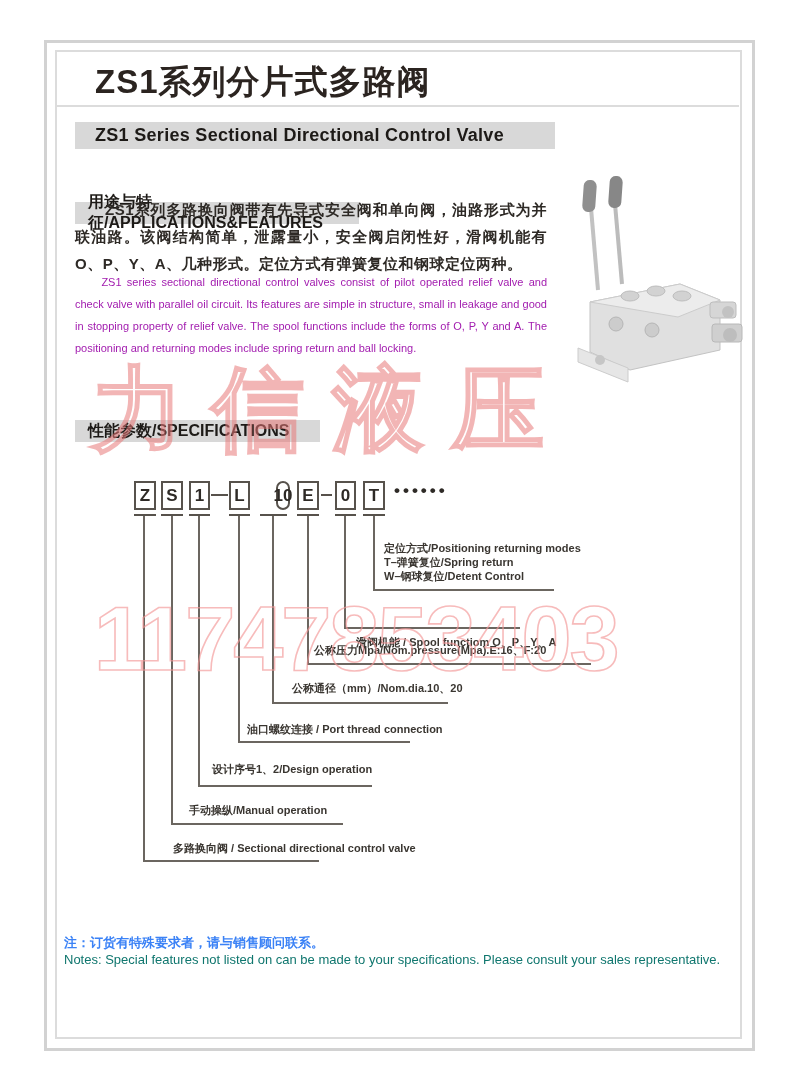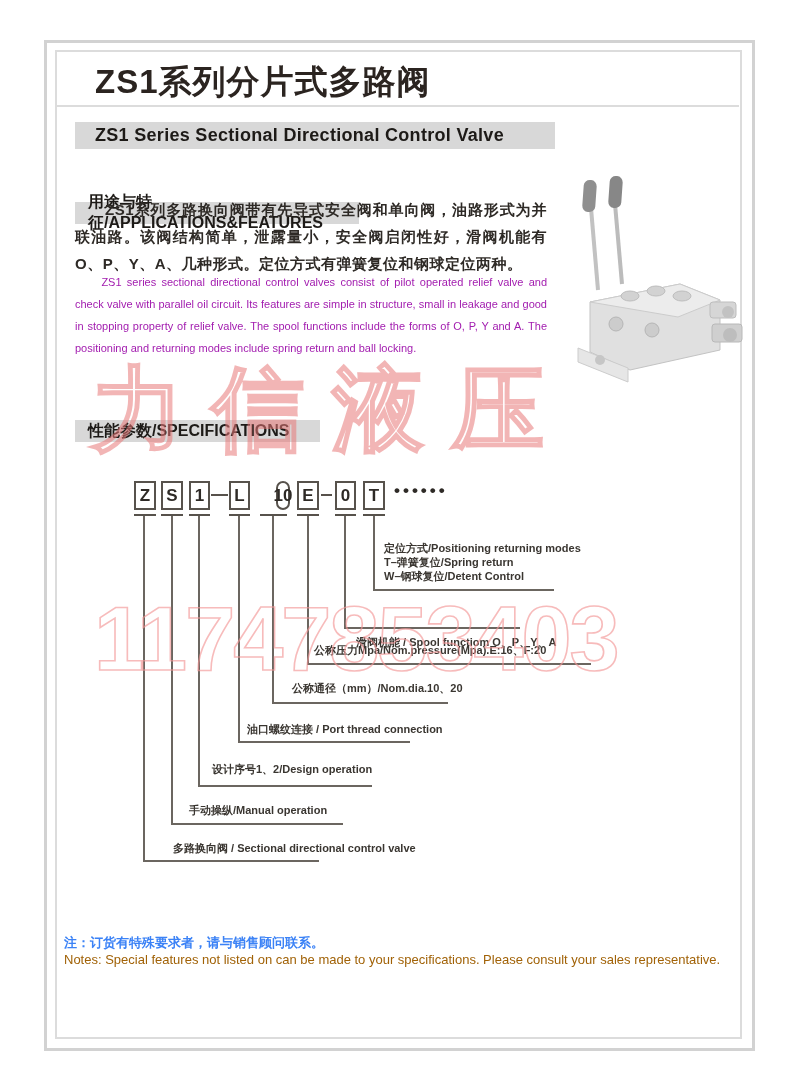--- a/index.html
+++ b/index.html
@@ -52,21 +52,21 @@
   .h-e{left:307px;top:663px;width:284px;} .h-10{left:272px;top:702px;width:176px;}
   .h-l{left:238px;top:741px;width:172px;} .h-1{left:198px;top:785px;width:174px;}
   .h-s{left:171px;top:823px;width:172px;} .h-z{left:143px;top:860px;width:176px;}
   .dlabel{position:absolute;font-size:11px;font-weight:600;color:#3a3631;white-space:nowrap;line-height:14px;}
   .lb-t{left:384px;top:541px;} .lb-0{left:356px;top:606px;margin-top:29px;} .lb-e{left:314px;top:643px;text-align:center;}
   .lb-10{left:292px;top:681px;} .lb-l{left:247px;top:722px;} .lb-1{left:212px;top:762px;}
   .lb-s{left:189px;top:803px;} .lb-z{left:157px;top:841px;margin-left:16px;}
 
   
   .note-cn{left:64px;top:934px;font-size:13px;font-weight:700;color:#3b82f6;}
-  .note-en{left:64px;top:952px;font-size:13px;color:#a16207;}
+  .note-en{left:64px;top:952px;font-size:13px;color:#0f766e;}
 
   
   .wm{pointer-events:none;z-index:9;font-weight:700;color:transparent;}
   .wm-company{left:92px;top:348px;font-size:92px;letter-spacing:28px;
     -webkit-text-stroke:2px rgba(232,120,120,0.55);white-space:nowrap;}
   .wm-phone{left:94px;top:588px;font-size:90px;letter-spacing:-2px;
     -webkit-text-stroke:1.6px rgba(242,150,150,0.65);white-space:nowrap;}
 </style>
 </head>
 <body>

